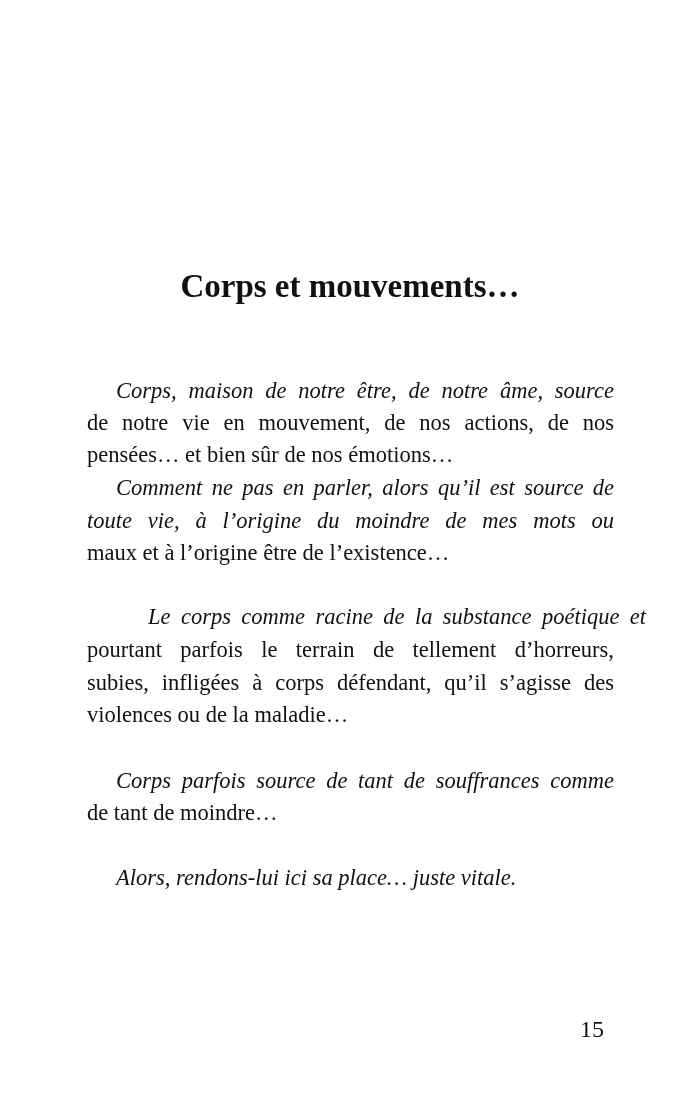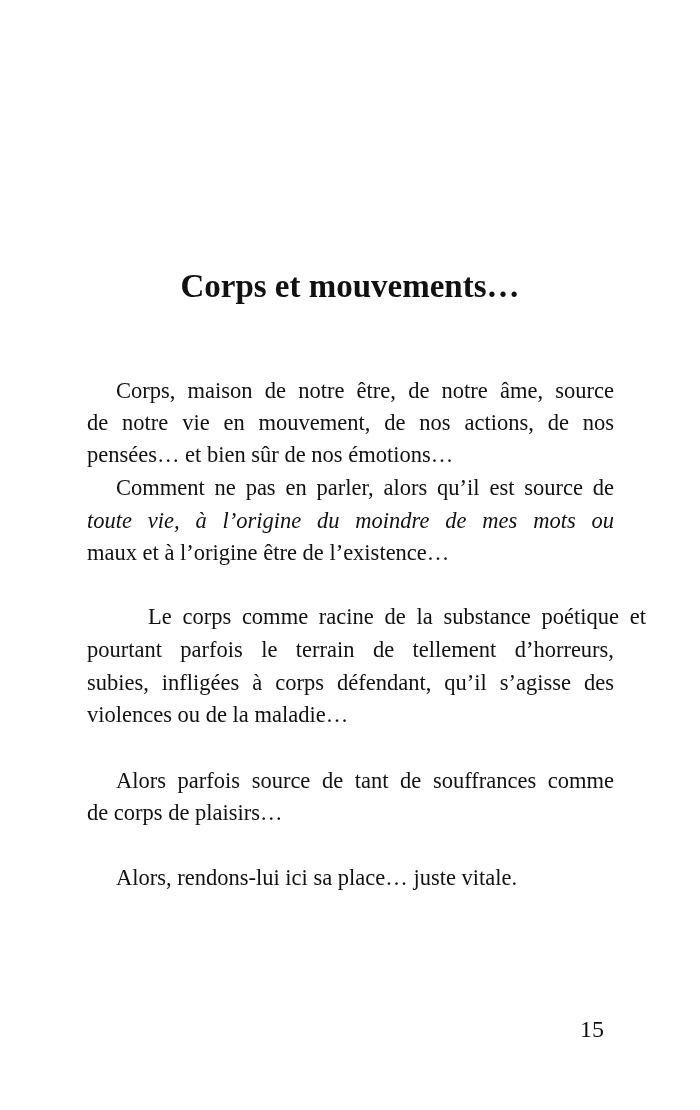--- a/index.html
+++ b/index.html
@@ -34,20 +34,21 @@
       white-space: nowrap;
     }
     .line.justify {
       text-align: justify;
       text-align-last: justify;
       white-space: normal;
     }
     .line.indent {
       left: 116px;
       width: 498px;
+      font-style: italic;
     }
     .page-number {
       position: absolute;
       left: 580px;
       top: 1014px;
       font-size: 24px;
       line-height: 30px;
     }
   </style>
 </head>
@@ -70,22 +71,22 @@
   </div>
 
   <div>
     <div class="line indent justify" style="top:601px;margin-left:32px;">Le corps comme racine de la substance poétique et</div>
     <div class="line justify" style="top:634px;">pourtant parfois le terrain de tellement d’horreurs,</div>
     <div class="line justify" style="top:667px;">subies, infligées à corps défendant, qu’il s’agisse des</div>
     <div class="line" style="top:699px;">violences ou de la maladie…</div>
   </div>
 
   <div>
-    <div class="line indent justify" style="top:765px;">Alors parfois source de tant de souffrances comme</div>
-    <div class="line" style="top:797px;">de corps de plaisirs…</div>
+    <div class="line indent justify" style="top:765px;">Corps parfois source de tant de souffrances comme</div>
+    <div class="line" style="top:797px;">de tant de moindre…</div>
   </div>
 
   <div>
     <div class="line indent" style="top:862px;">Alors, rendons-lui ici sa place… juste vitale.</div>
   </div>
 </div>
 
 <div class="page-number">15</div>
 
 </body></html>

